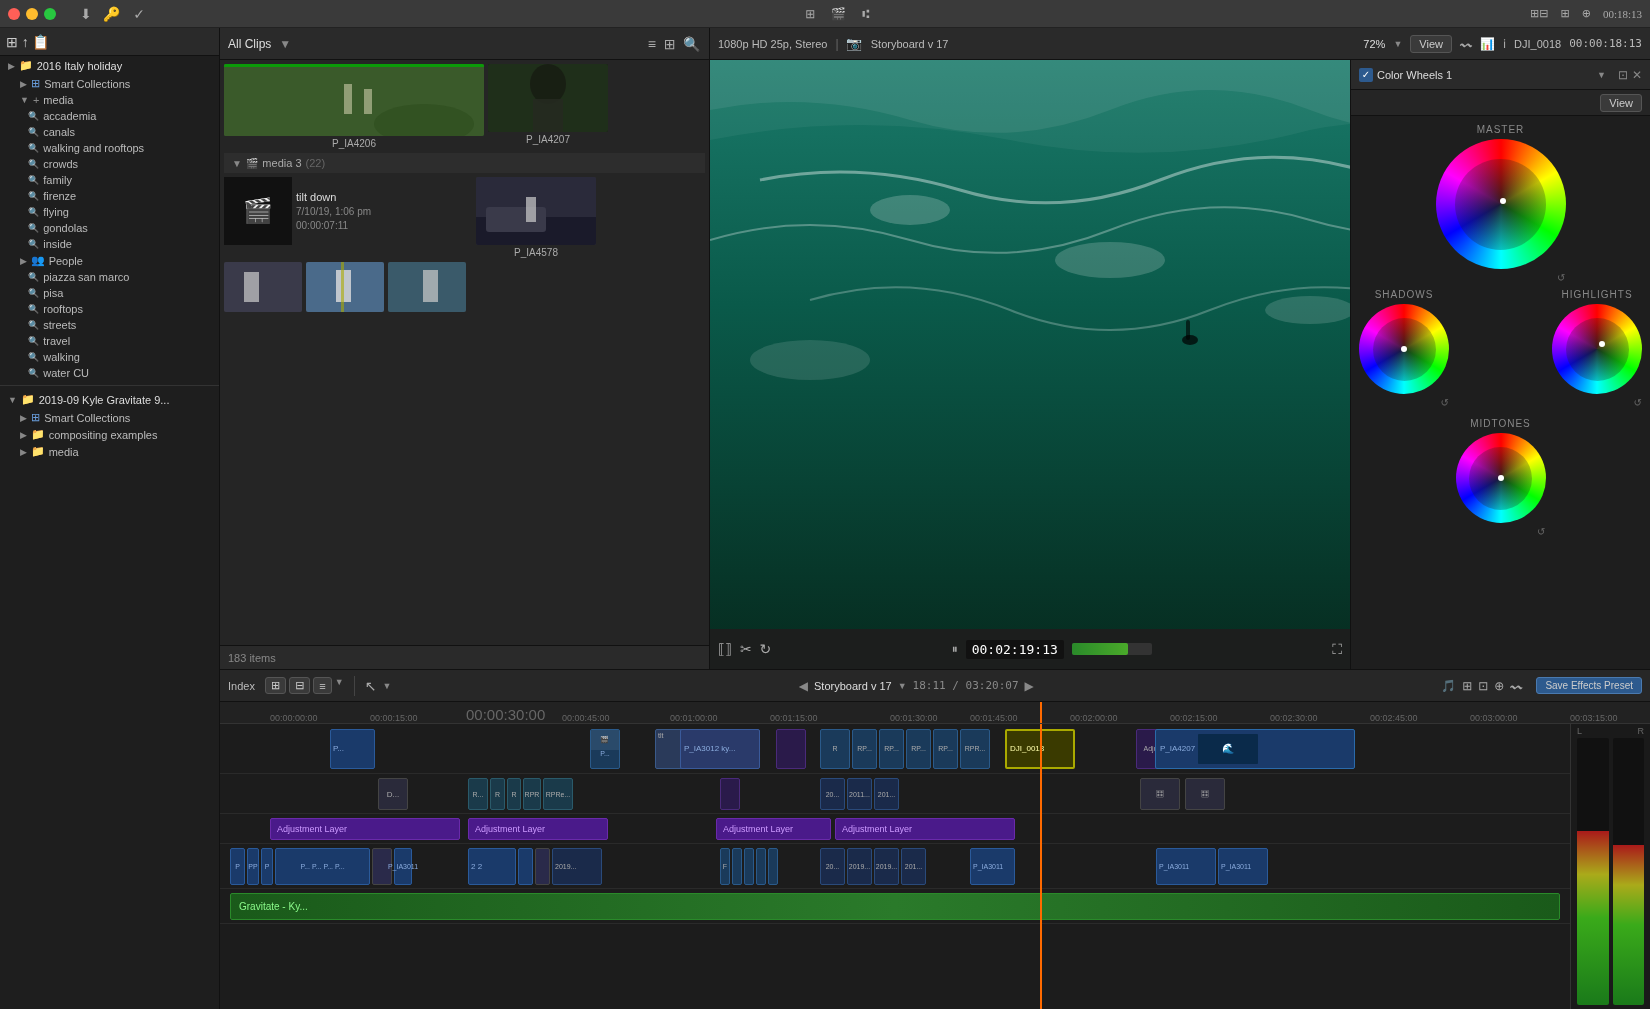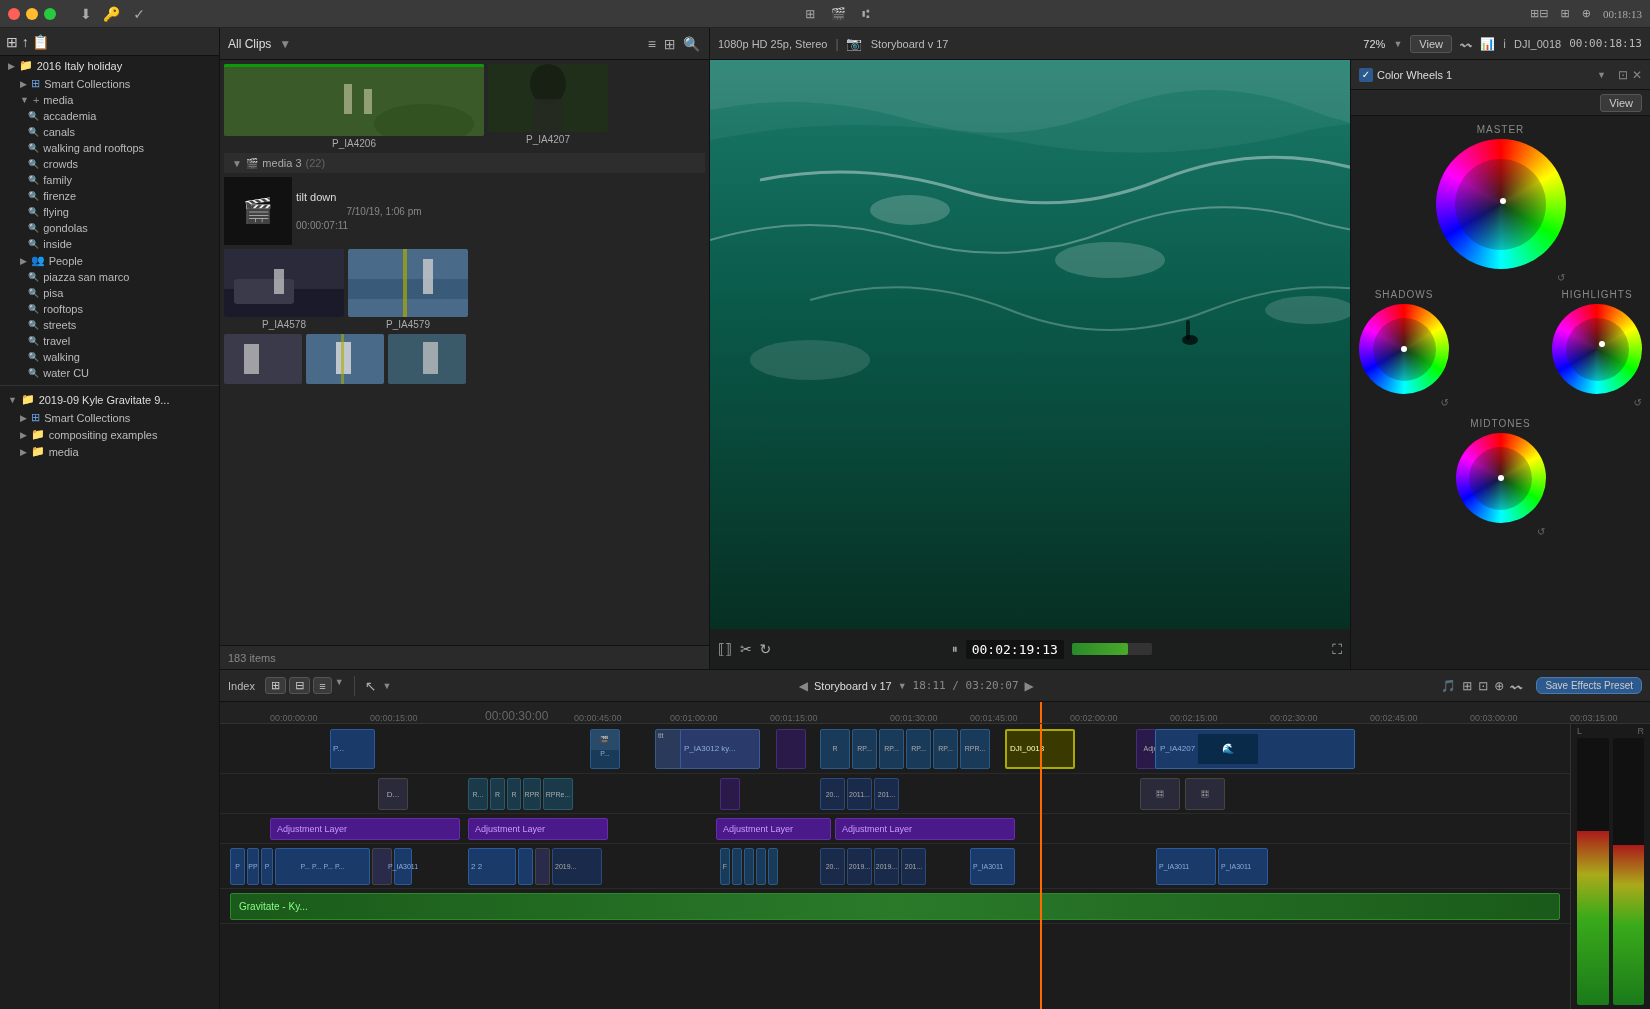--- a/index.html
+++ b/index.html
@@ -320,51 +320,39 @@
           </div>
 
           <div class="clip-item clip-wide">
             <div style="display:flex;gap:4px;width:100%;">
 
               <div style="width:68px;height:68px;background:#111;display:flex;align-items:center;justify-content:center;flex-shrink:0;">
                 <span style="font-size:24px;">🎬</span>
               </div>
               <div style="flex:1;display:flex;flex-direction:column;justify-content:center;gap:3px;">
                 <div style="font-size:11px;color:#ddd;font-weight:500;">tilt down</div>
-                <div style="font-size:10px;color:#888;text-align:center;">7/10/19, 1:06 pm</div>
+                <div style="font-size:10px;color:#888;">7/10/19, 1:06 pm</div>
                 <div style="font-size:10px;color:#888;">00:00:07:11</div>
               </div>
             </div>
           </div>
 
           <div style="display:flex;gap:4px;">
             <div class="clip-item">
               <div class="clip-thumb" style="width:120px;height:68px;overflow:hidden;">
                 <svg width="120" height="68" xmlns="http://www.w3.org/2000/svg">
                   <rect width="120" height="68" fill="#2a2a3a"></rect>
 
                   <rect x="0" y="40" width="120" height="28" fill="#1a1a2a"></rect>
                   <rect x="10" y="30" width="60" height="25" fill="#3a3a4a" rx="3"></rect>
 
                   <rect x="50" y="20" width="10" height="25" fill="#ccc" opacity="0.7"></rect>
                 </svg>
               </div>
               <div class="clip-label">P_IA4578</div>
-            </div>
-            <div class="clip-item">
-              <div class="clip-thumb" style="width:120px;height:68px;overflow:hidden;position:relative;">
-                <svg width="120" height="68" xmlns="http://www.w3.org/2000/svg">
-                  <rect width="120" height="68" fill="#4a6a8a"></rect>
-
-                  <rect x="0" y="30" width="120" height="20" fill="#3a5a7a"></rect>
-                  <rect x="55" y="0" width="4" height="68" fill="#aaaa00" opacity="0.7"></rect>
-                  <rect x="75" y="10" width="10" height="35" fill="#ccc" opacity="0.8"></rect>
-                </svg>
-              </div>
-              <div class="clip-label">P_IA4579</div>
             </div>
           </div>
 
           <div style="display:flex;gap:4px;width:100%;">
             <div class="clip-item">
               <div class="clip-thumb" style="width:78px;height:50px;overflow:hidden;">
                 <svg width="78" height="50" xmlns="http://www.w3.org/2000/svg">
                   <rect width="78" height="50" fill="#3a3a4a"></rect>
                   <rect x="20" y="10" width="15" height="30" fill="#ccc" opacity="0.7"></rect>
                 </svg>
@@ -542,30 +530,30 @@
         <span style="color:#888;font-size:11px;font-family:monospace;">18:11 / 03:20:07</span>
         <span style="color:#888;font-size:12px;">▶</span>
 
         <div style="flex:1;"></div>
 
         <span style="color:#aaa;">🎵</span>
         <span style="color:#aaa;">⊞</span>
         <span style="color:#aaa;">⊡</span>
         <span style="color:#aaa;">⊕</span>
         <span style="color:#aaa;">〰</span>
-        <button class="btn btn-primary" style="font-size:10px;padding:2px 8px;margin-left:8px;border-radius:6px;">Save Effects Preset</button>
+        <button class="btn btn-primary" style="font-size:10px;padding:2px 8px;margin-left:8px;">Save Effects Preset</button>
       </div>
 
       <div style="height:22px;background:#222;border-bottom:1px solid #333;overflow:hidden;position:relative;">
         <div style="display:flex;position:absolute;left:50px;top:0;height:100%;align-items:flex-end;">
 
           <span style="font-size:9px;color:#666;position:absolute;left:0;">00:00:00:00</span>
           <span style="font-size:9px;color:#666;position:absolute;left:100px;">00:00:15:00</span>
-          <span style="font-size:12px;color:#666;position:absolute;left:215px;text-align:right;">00:00:30:00</span>
-          <span style="font-size:9px;color:#666;position:absolute;left:304px;">00:00:45:00</span>
+          <span style="font-size:15px;color:#666;position:absolute;left:196px;text-align:right;">00:00:30:00</span>
+          <span style="font-size:9px;color:#666;position:absolute;left:292px;">00:00:45:00</span>
           <span style="font-size:9px;color:#666;position:absolute;left:400px;">00:01:00:00</span>
           <span style="font-size:9px;color:#666;position:absolute;left:500px;">00:01:15:00</span>
           <span style="font-size:9px;color:#666;position:absolute;left:620px;">00:01:30:00</span>
           <span style="font-size:9px;color:#666;position:absolute;left:700px;">00:01:45:00</span>
           <span style="font-size:9px;color:#666;position:absolute;left:800px;">00:02:00:00</span>
           <span style="font-size:9px;color:#666;position:absolute;left:900px;">00:02:15:00</span>
           <span style="font-size:9px;color:#666;position:absolute;left:1000px;">00:02:30:00</span>
           <span style="font-size:9px;color:#666;position:absolute;left:1100px;">00:02:45:00</span>
           <span style="font-size:9px;color:#666;position:absolute;left:1200px;">00:03:00:00</span>
           <span style="font-size:9px;color:#666;position:absolute;left:1300px;">00:03:15:00</span>

